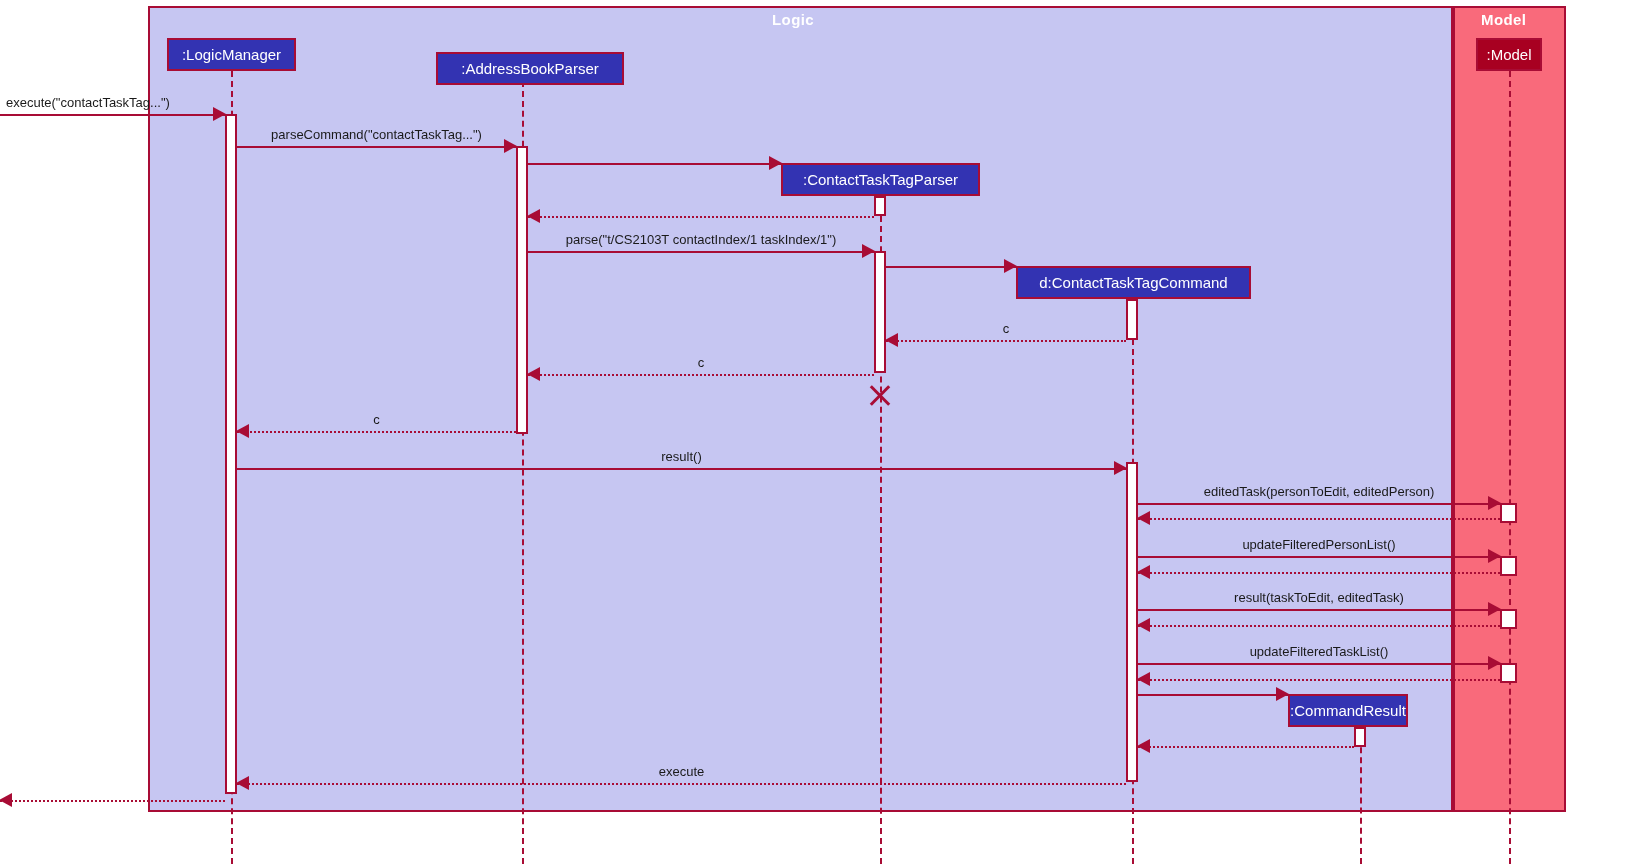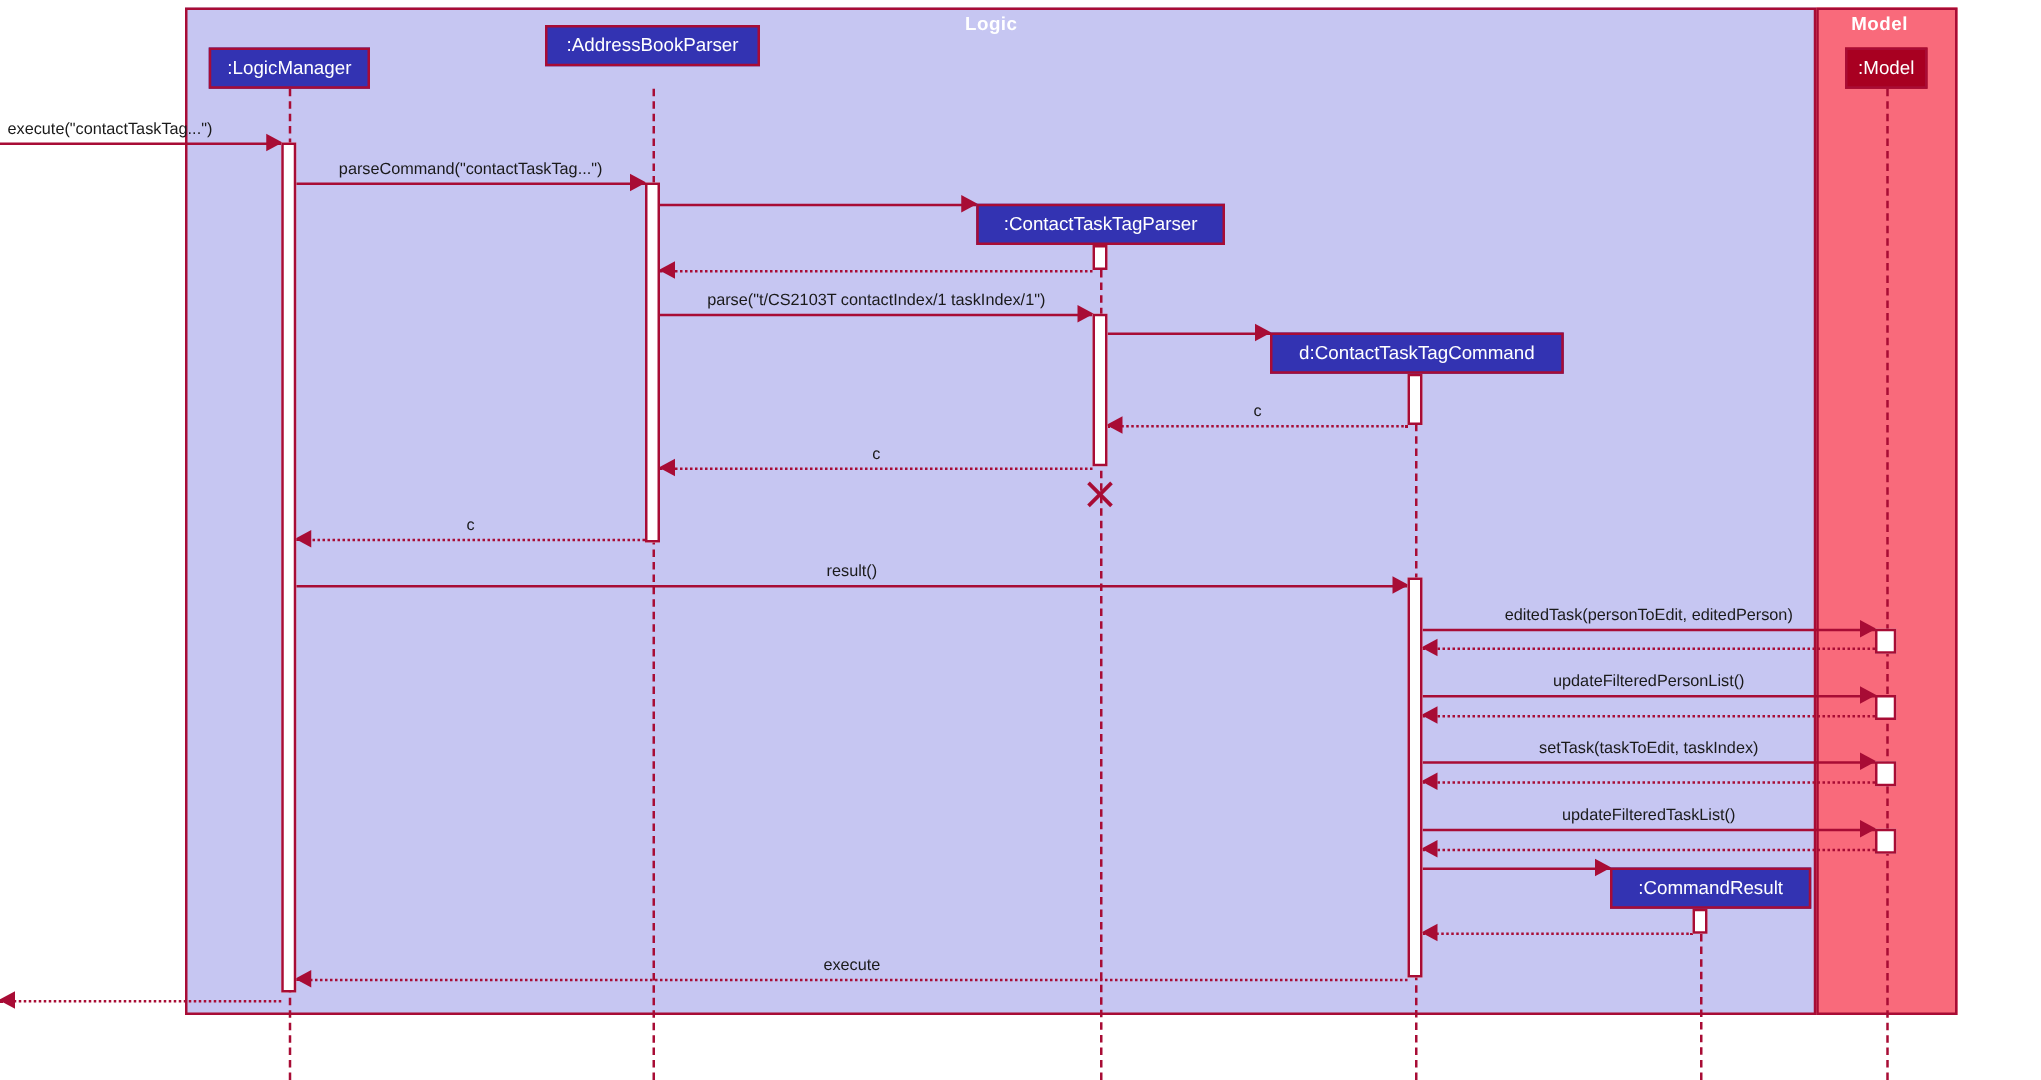--- a/index.html
+++ b/index.html
@@ -204,21 +204,21 @@
         <div class="head"></div>
         <div class="label">updateFilteredPersonList()</div>
       </div>
       <div class="msg dotted left" style="left: 1138px; top: 572px; width: 362px;">
         <div class="line"></div>
         <div class="head"></div>
       </div>
       <div class="msg solid right" style="left: 1138px; top: 609px; width: 362px;">
         <div class="line"></div>
         <div class="head"></div>
-        <div class="label">setTask(taskToEdit, taskIndex)</div>
+        <div class="label">result(taskToEdit, editedTask)</div>
       </div>
       <div class="msg dotted left" style="left: 1138px; top: 625px; width: 362px;">
         <div class="line"></div>
         <div class="head"></div>
       </div>
       <div class="msg solid right" style="left: 1138px; top: 663px; width: 362px;">
         <div class="line"></div>
         <div class="head"></div>
         <div class="label">updateFilteredTaskList()</div>
       </div>
@@ -254,30 +254,30 @@
       <div class="activation" style="left: 1354px; top: 727px; width: 12px; height: 20px;"></div>
       <div class="activation" style="left: 1500px; top: 503px; width: 17px; height: 20px;"></div>
       <div class="activation" style="left: 1500px; top: 556px; width: 17px; height: 20px;"></div>
       <div class="activation" style="left: 1500px; top: 609px; width: 17px; height: 20px;"></div>
       <div class="activation" style="left: 1500px; top: 663px; width: 17px; height: 20px;"></div>
     </div>
   <div id="layer-participants">
       <div class="participant p-logic" style="left: 167px; top: 38px; width: 129px; height: 33px;">
         <span>:LogicManager</span>
       </div>
-      <div class="participant p-logic" style="left: 436px; top: 20px; width: 172px; height: 33px;">
+      <div class="participant p-logic" style="left: 436px; top: 52px; width: 188px; height: 33px;">
         <span>:AddressBookParser</span>
       </div>
       <div class="participant p-logic" style="left: 781px; top: 163px; width: 199px; height: 33px;">
         <span>:ContactTaskTagParser</span>
       </div>
       <div class="participant p-logic" style="left: 1016px; top: 266px; width: 235px; height: 33px;">
         <span>d:ContactTaskTagCommand</span>
       </div>
-      <div class="participant p-logic" style="left: 1288px; top: 694px; width: 161px; height: 33px; text-align: center;">
+      <div class="participant p-logic" style="left: 1288px; top: 694px; width: 120px; height: 33px; text-align: center;">
         <span>:CommandResult</span>
       </div>
       <div class="participant p-model" style="left: 1476px; top: 38px; width: 66px; height: 33px;">
         <span>:Model</span>
       </div>
     </div>
   <div id="layer-destroy">
       <div class="destroy" style="left: 867px; top: 382px;">
         <span class="a"></span>
         <span class="b"></span>

